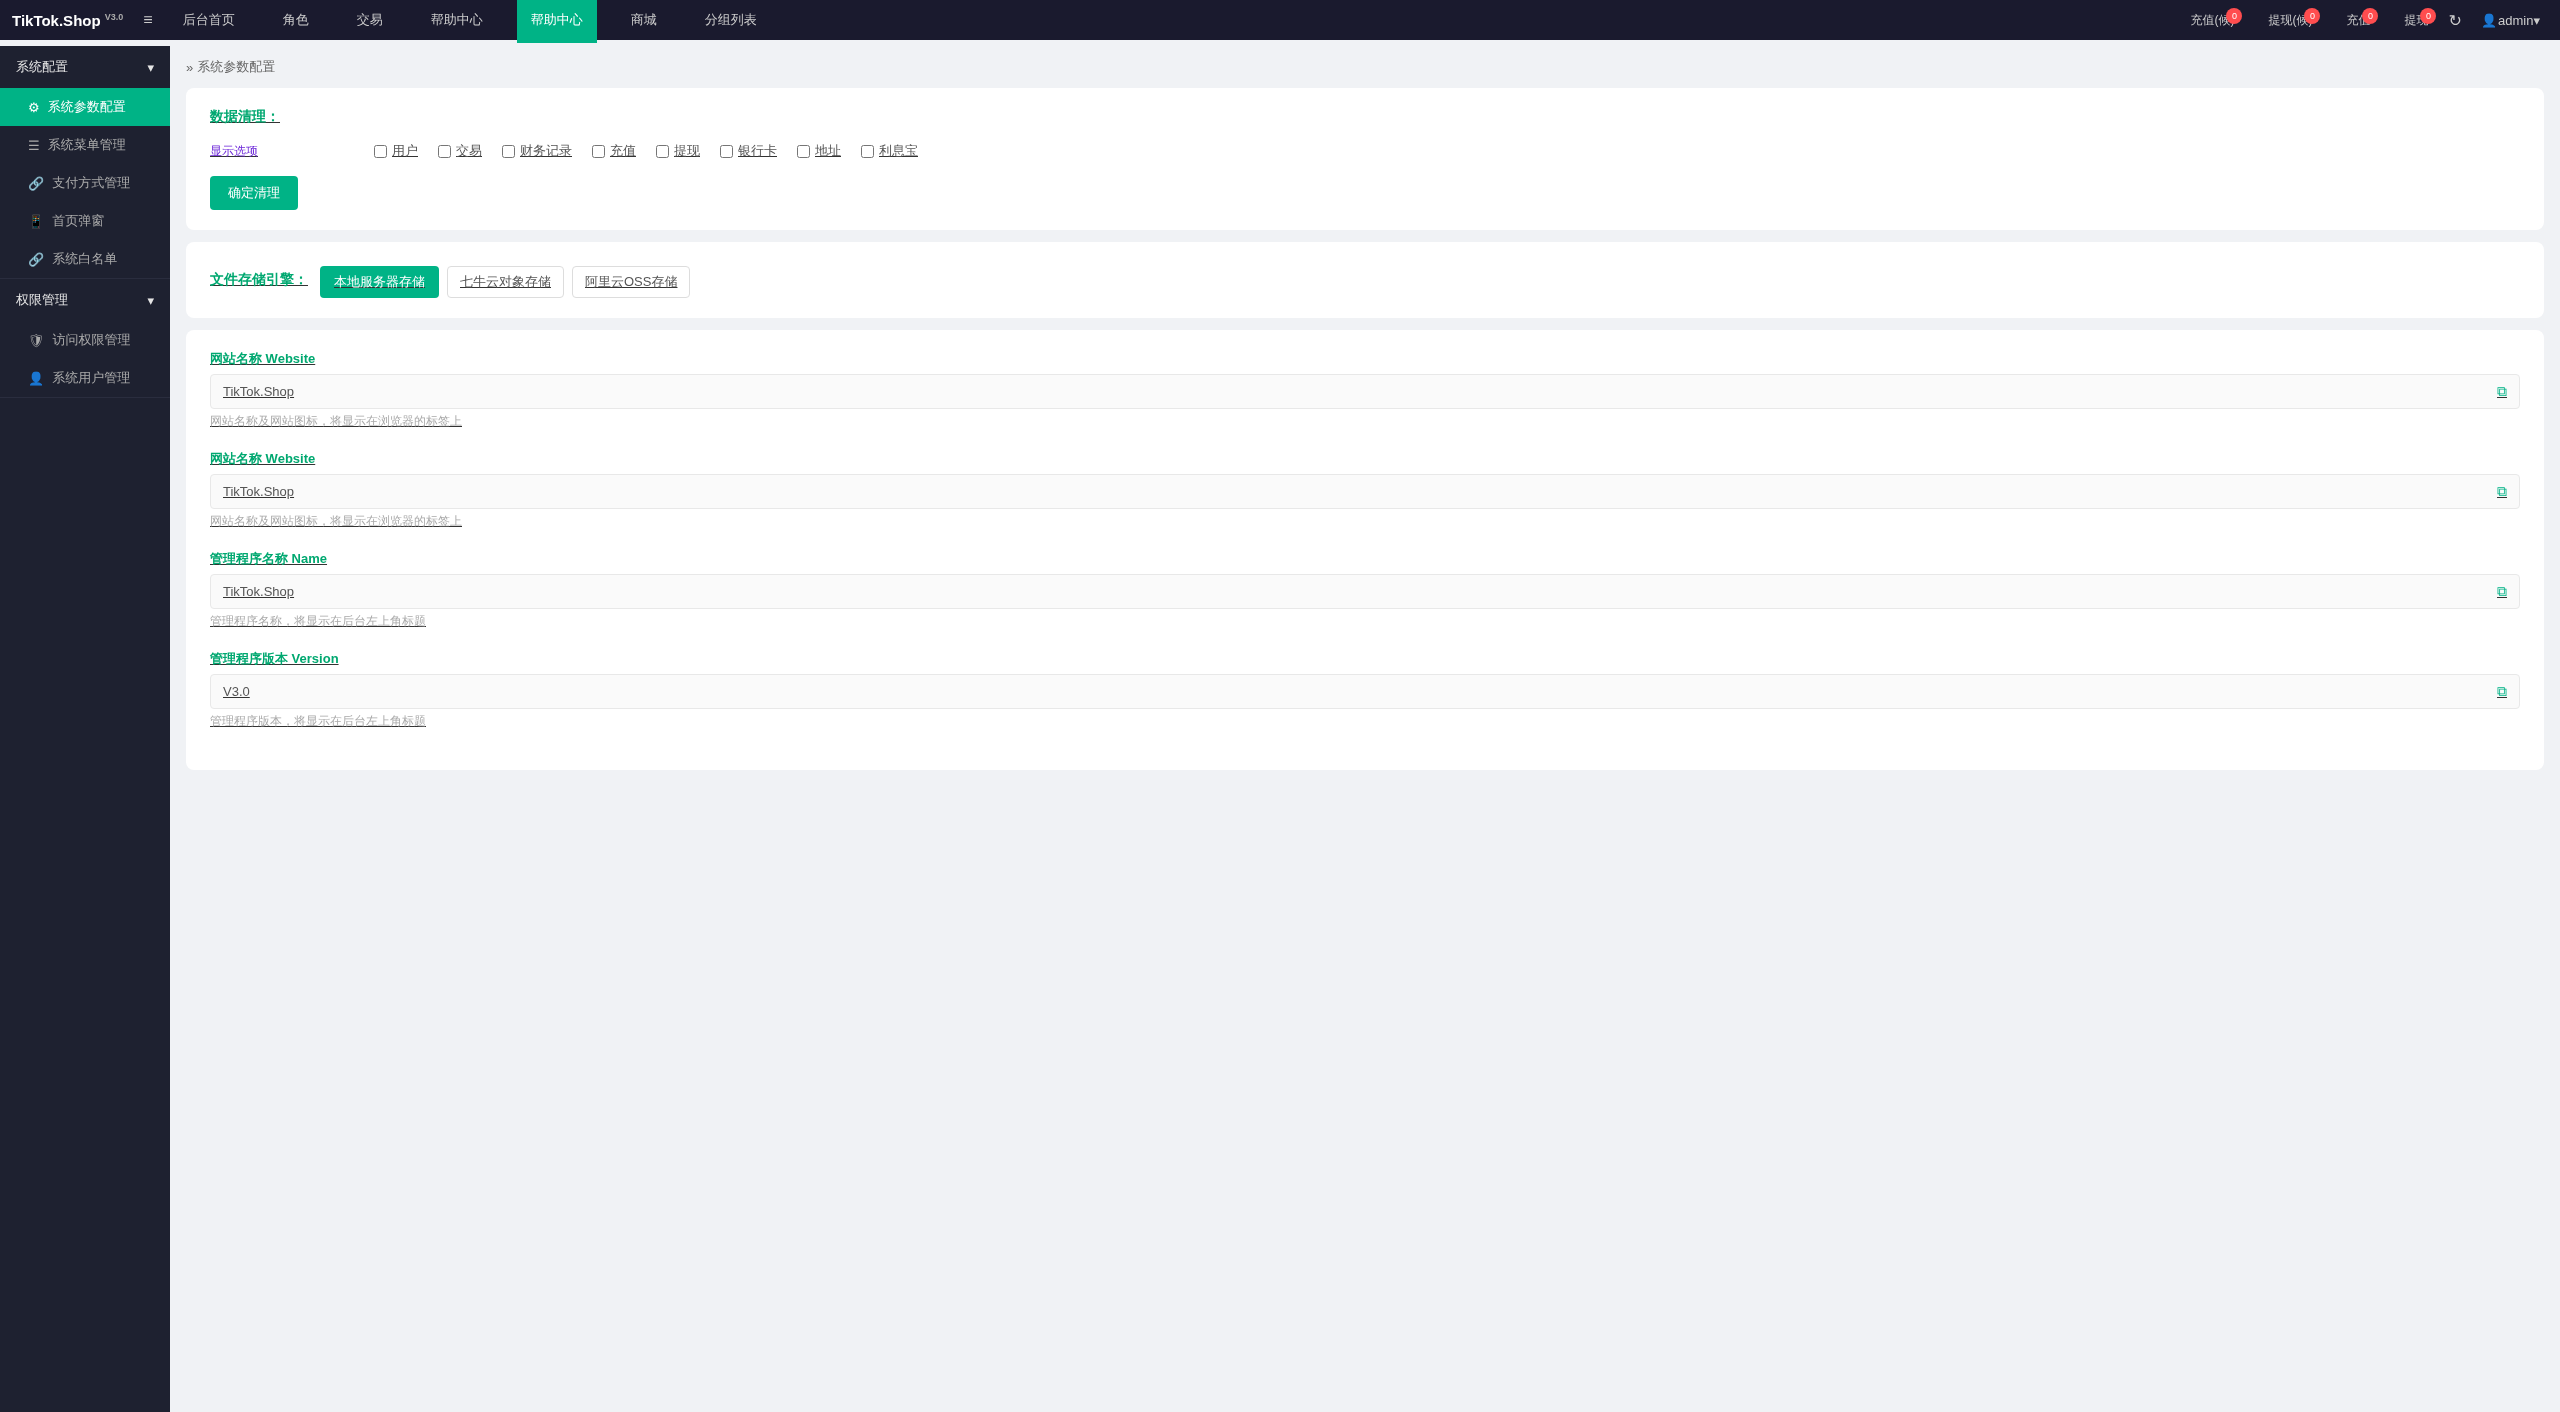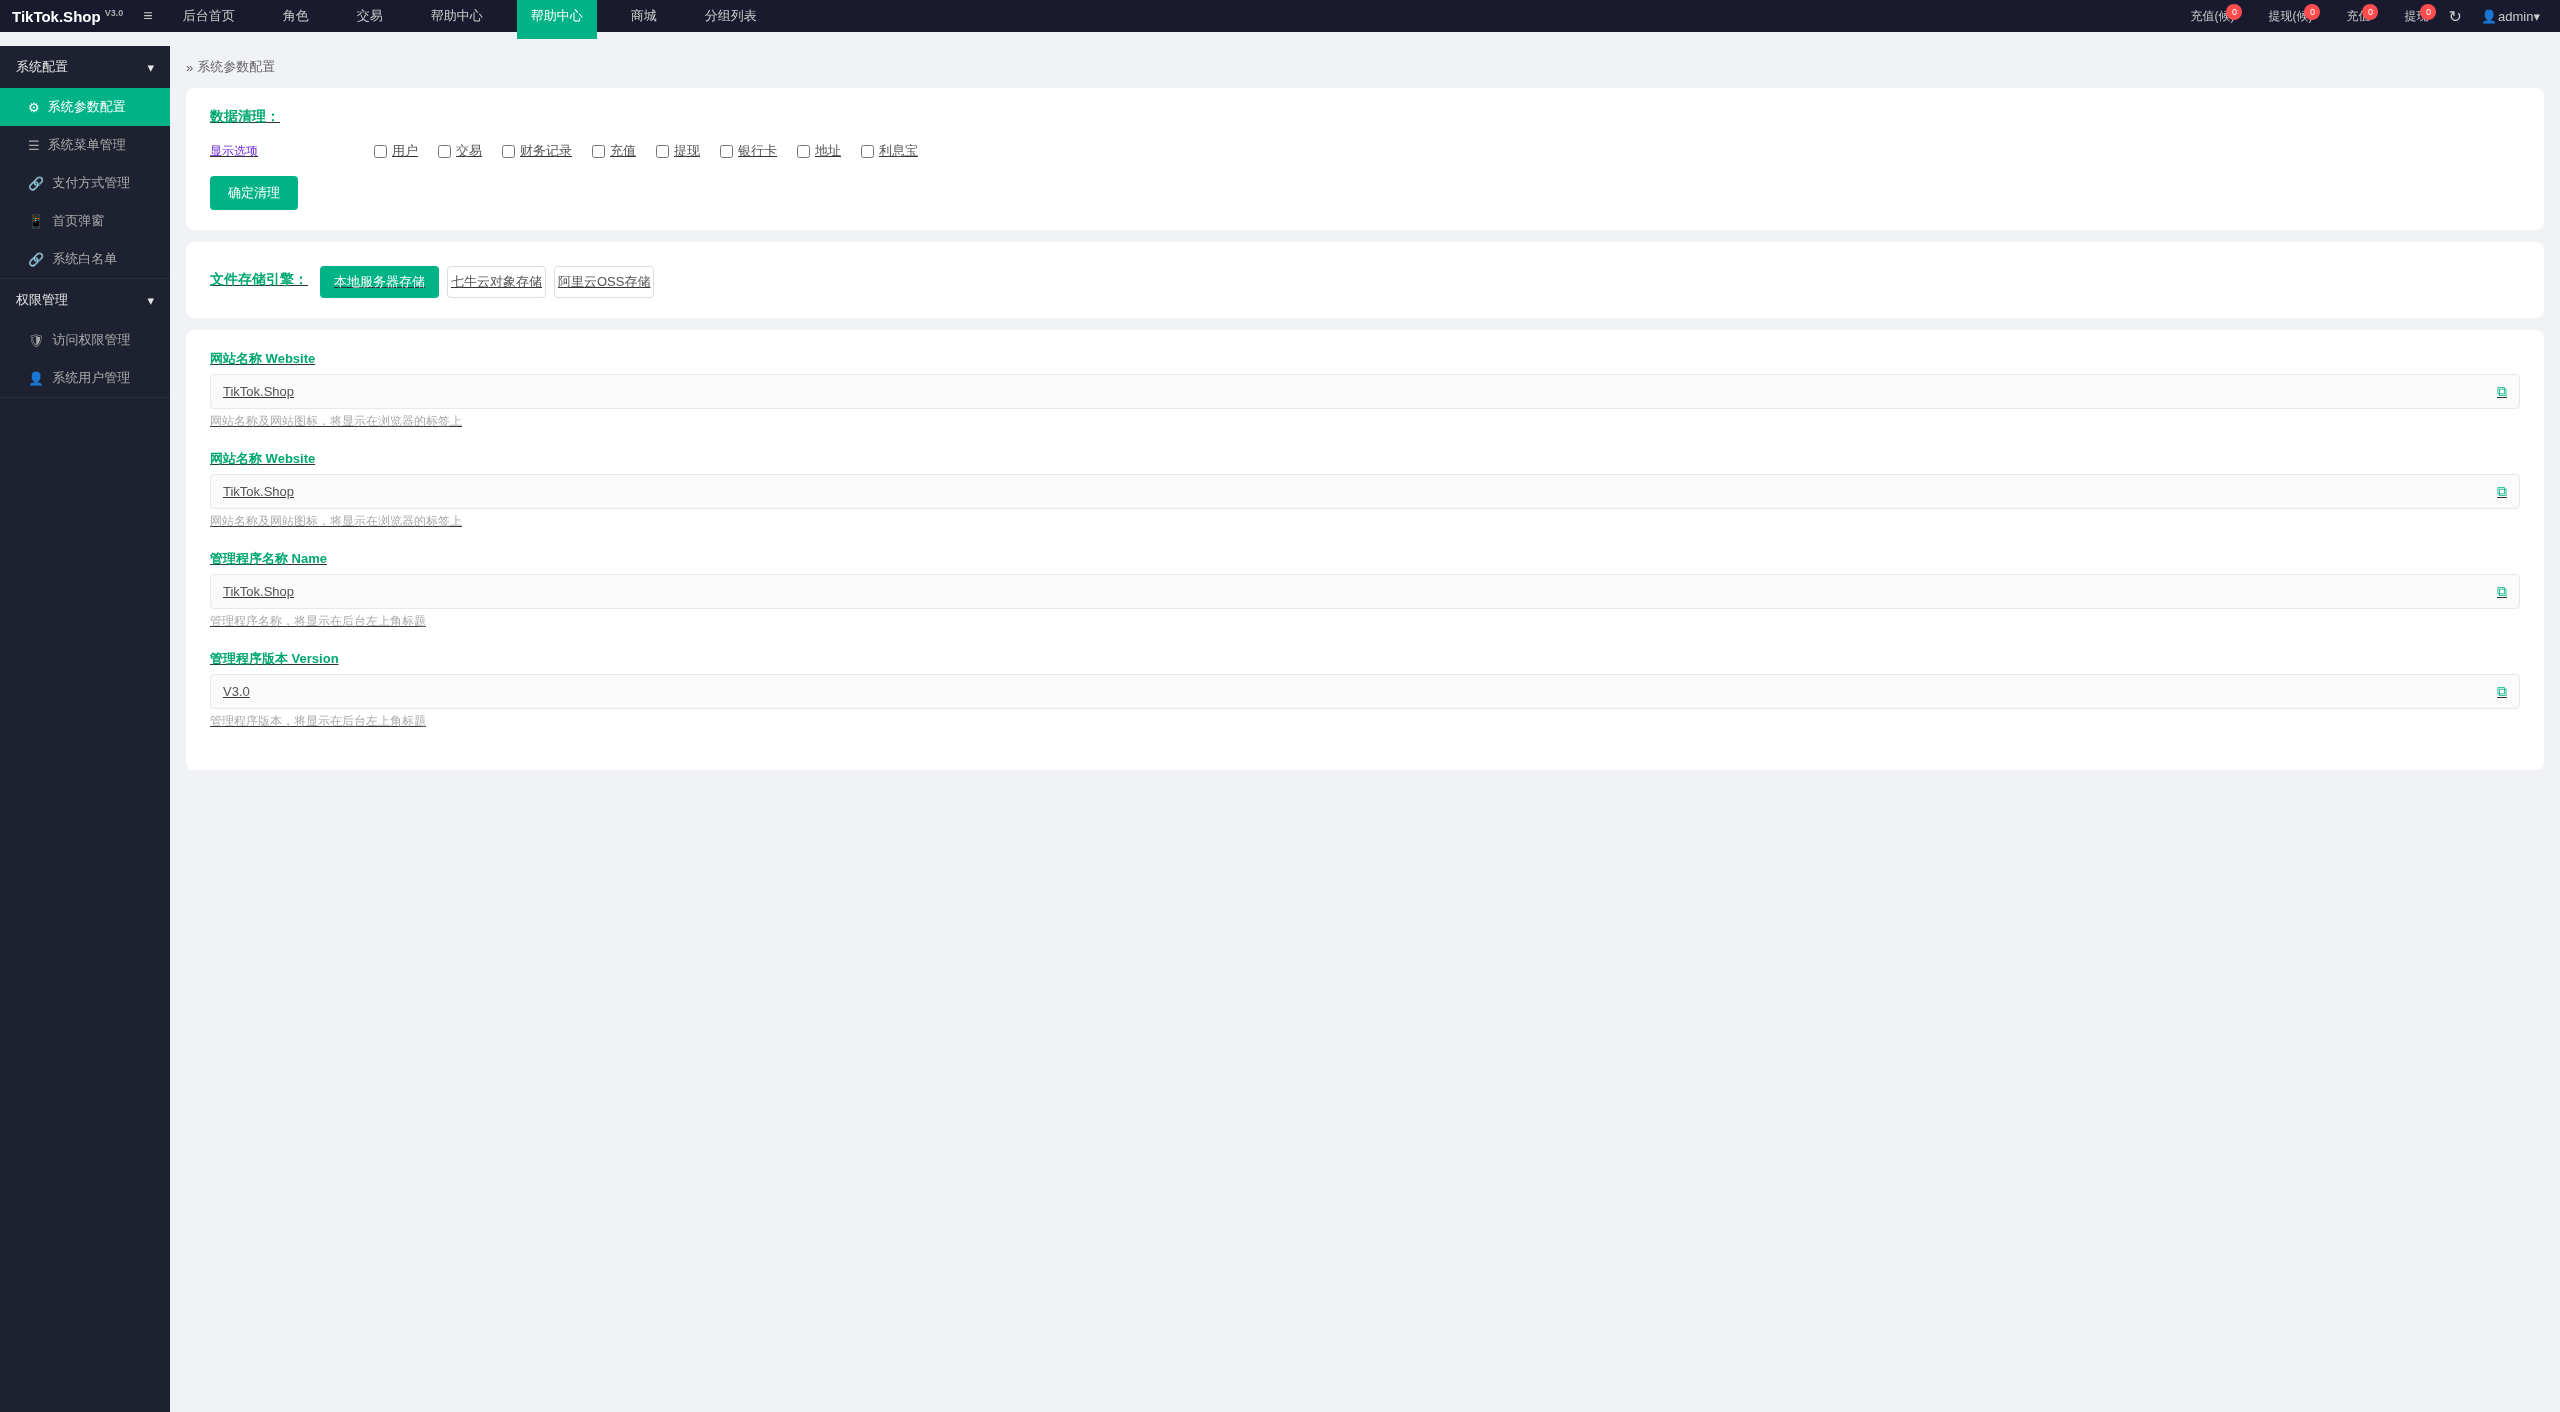--- a/index.html
+++ b/index.html
@@ -2,21 +2,21 @@
 <html><head>
   <meta charset="utf-8">
   <style>
     * { box-sizing: border-box; margin: 0; padding: 0; }
     body { font-family: "Microsoft YaHei", Arial, sans-serif; font-size: 13px; background: #f0f2f5; color: #333; }
 
     
     .top-nav {
       background: #1a1a2e;
       color: #ccc;
-      height: 32px;
+      height: 40px;
       display: flex;
       align-items: center;
       padding: 0 12px;
       position: fixed;
       top: 0; left: 0; right: 0;
       z-index: 100;
     }
     .top-nav .logo {
       color: #fff;
       font-weight: bold;
@@ -213,21 +213,21 @@
       border: none;
       padding: 6px 14px;
       border-radius: 4px;
       cursor: pointer;
       font-size: 13px;
     }
     .btn-storage-inactive {
       background: #fff;
       color: #555;
       border: 1px solid #ddd;
-      padding: 6px 3px;
+      padding: 6px 12px;
       border-radius: 4px;
       cursor: pointer;
       font-size: 13px;
     }
 
     .config-item {
       margin-bottom: 20px;
     }
     .config-label {
       color: #00a870;

